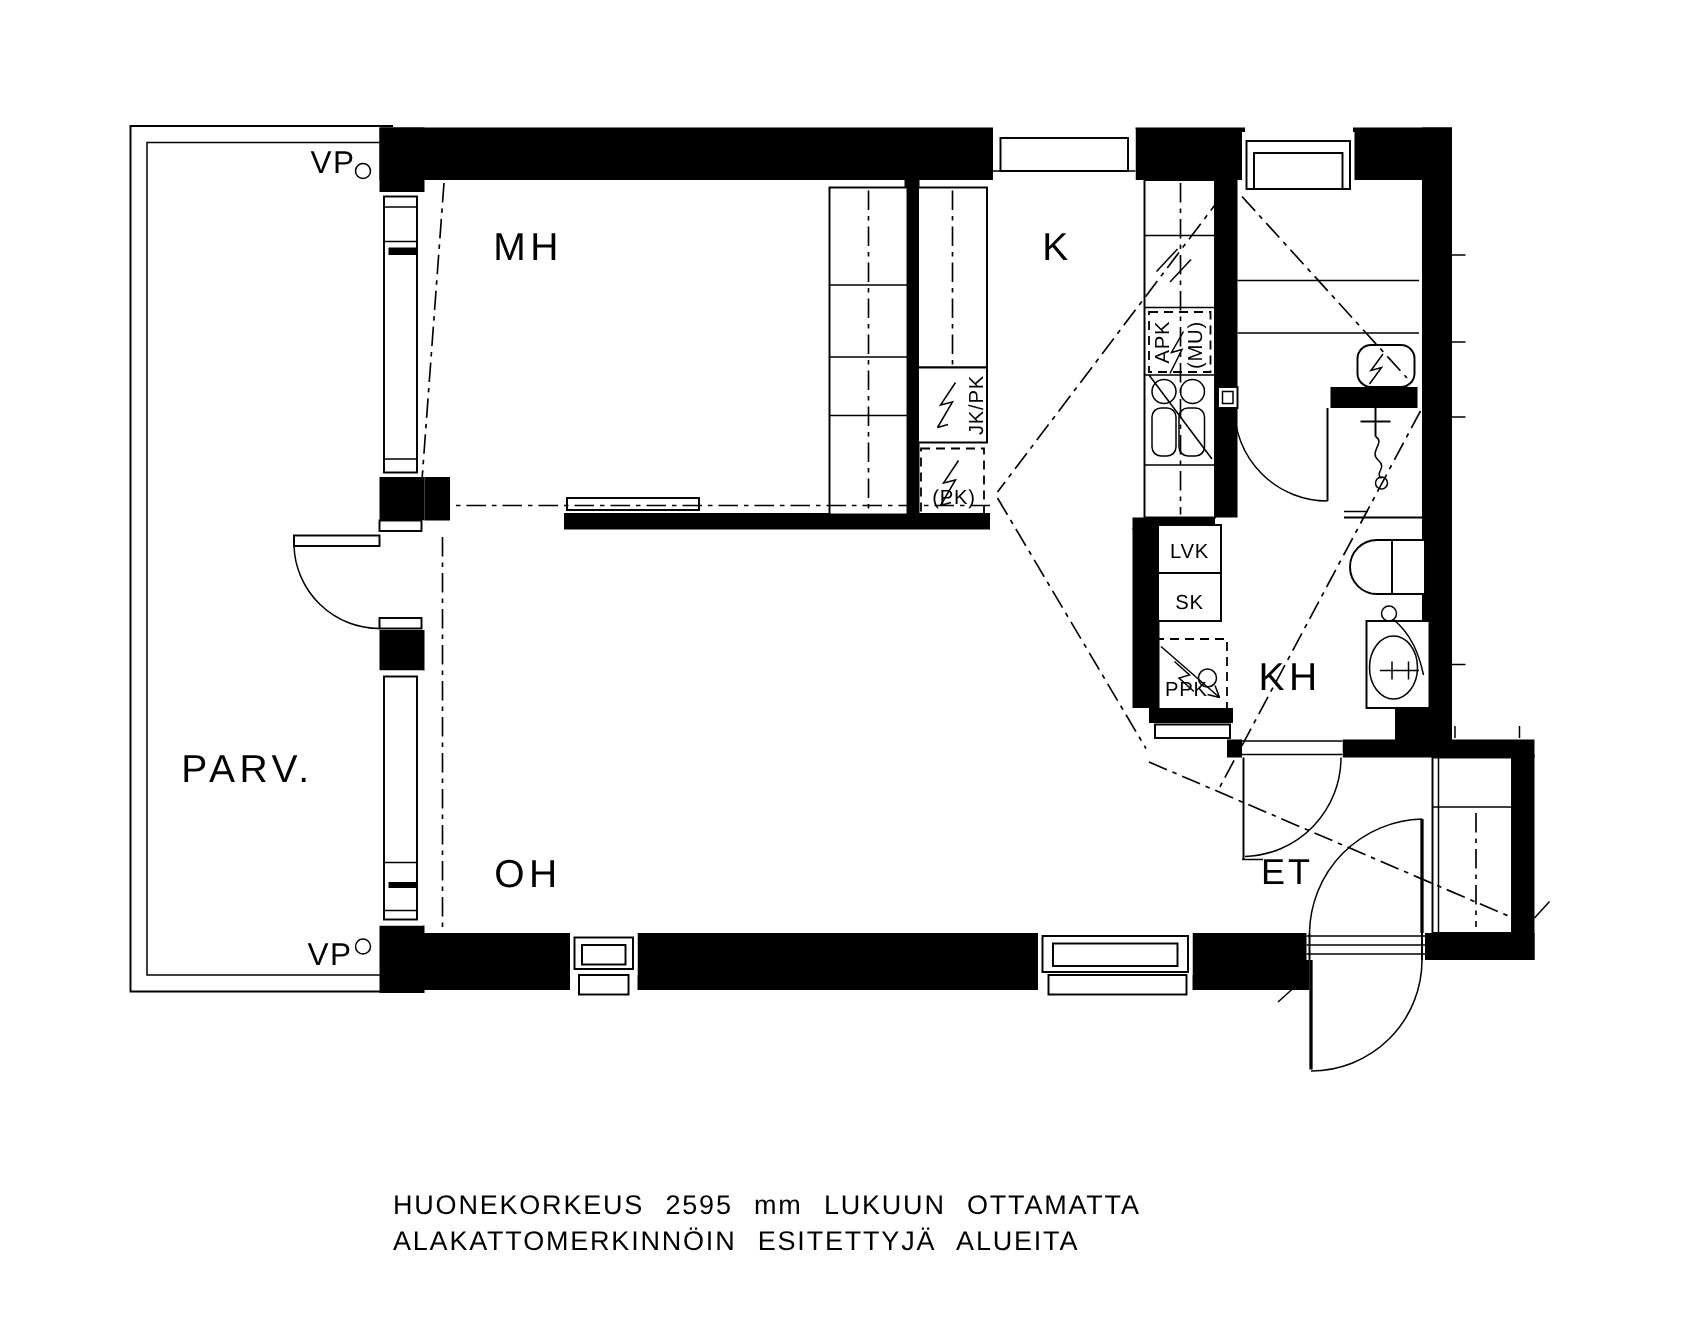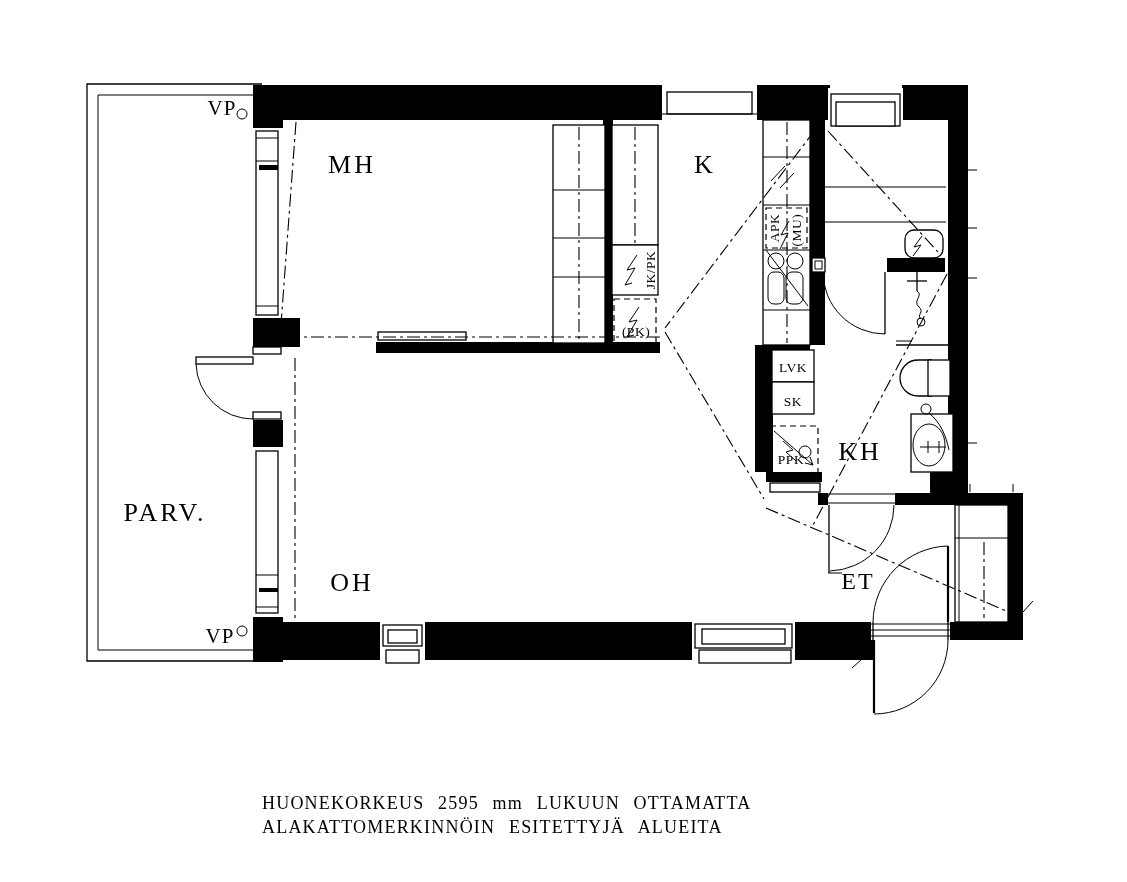--- a/index.html
+++ b/index.html
@@ -1,20 +1,20 @@
 <!DOCTYPE html>
 <html style="--line: #000000; --bg: #ffffff;"><head>
 <meta charset="utf-8">
 <style>
   :root { --line:#000000; --bg:#ffffff; }
   html,body { margin:0; padding:0; background:#fff; }
   #stage {
     position:relative; width:1039px; height:882px;
     background:var(--bg); overflow:hidden;
-    font-family:Liberation Serif, serif;
+    font-family:Liberation Sans, sans-serif;
   }
   svg { position:absolute; left:0; top:0; }
   .wall { fill:var(--line); stroke:none; }
   .ln   { stroke:var(--line); fill:none; stroke-width:1.3; }
   .ln2  { stroke:var(--line); fill:none; stroke-width:2.2; }
   .thin { stroke:var(--line); fill:none; stroke-width:1; }
   .wfill{ fill:var(--bg); }
   .wrect{ fill:var(--bg); stroke:var(--line); stroke-width:1.3; }
   .dashdot { stroke:var(--line); fill:none; stroke-width:1.1; stroke-dasharray:13 4 3 4; }
   .dashed  { stroke:var(--line); fill:none; stroke-width:1.2; stroke-dasharray:6 4; }

